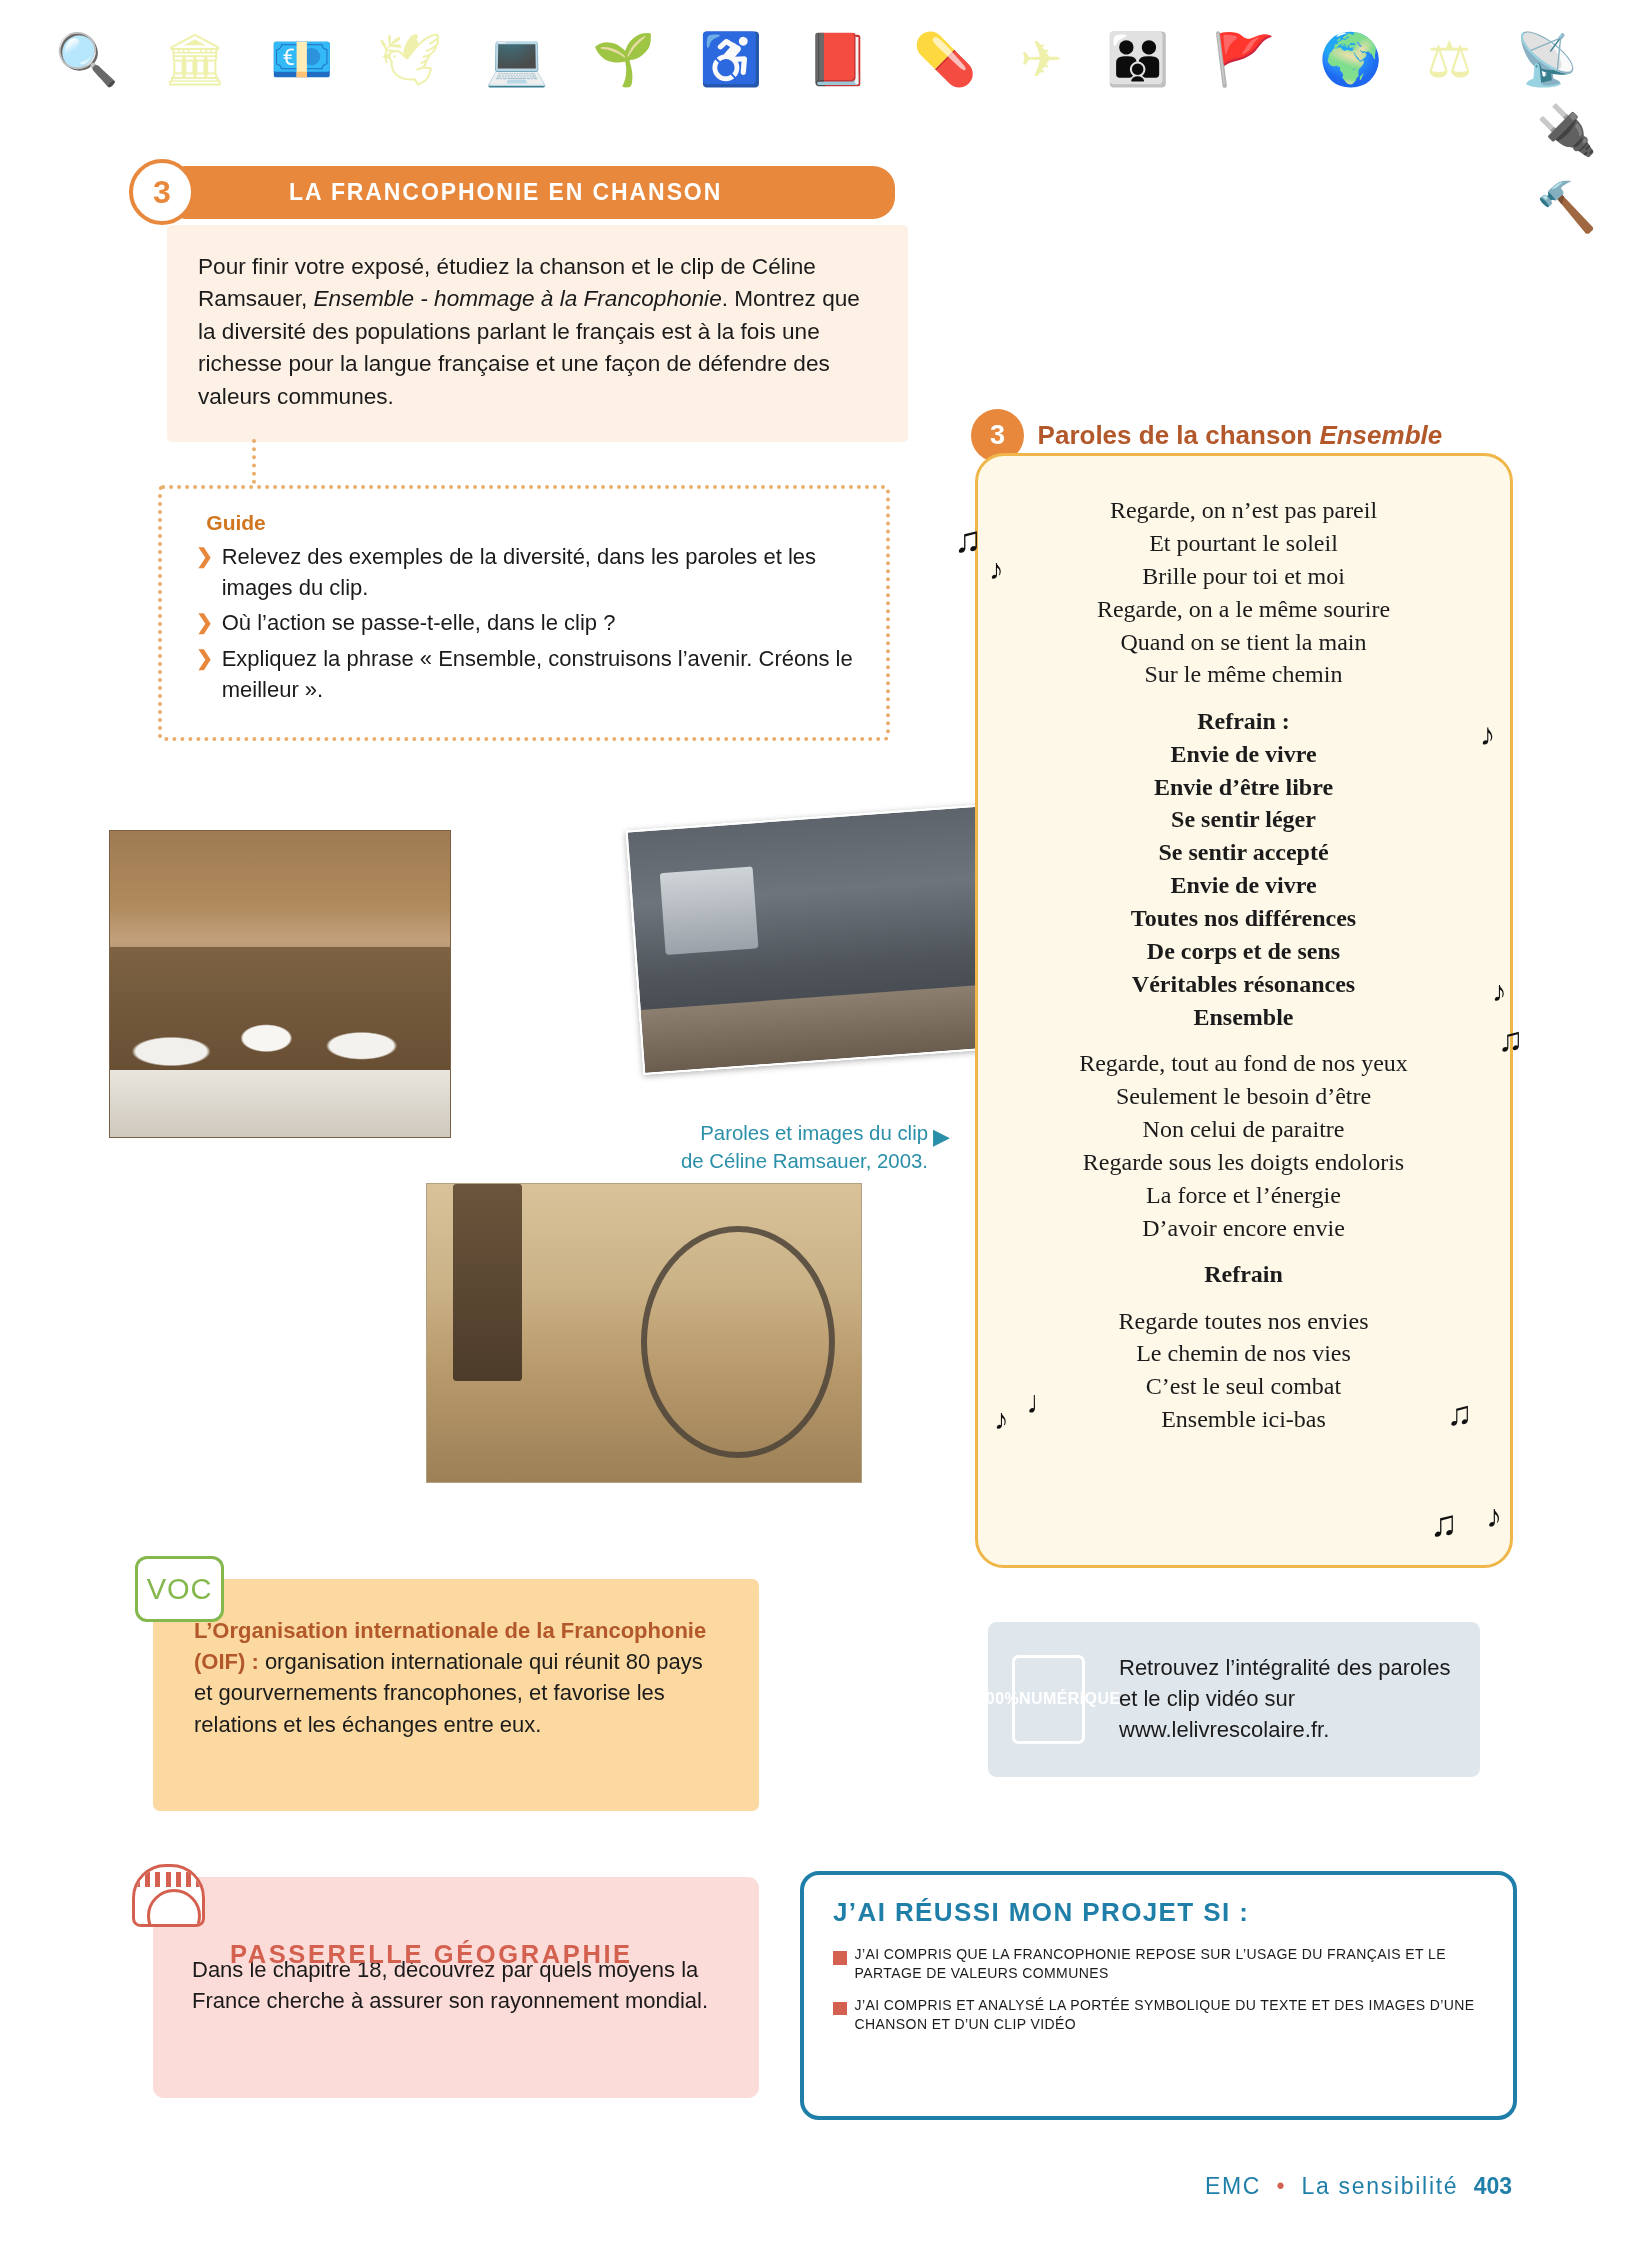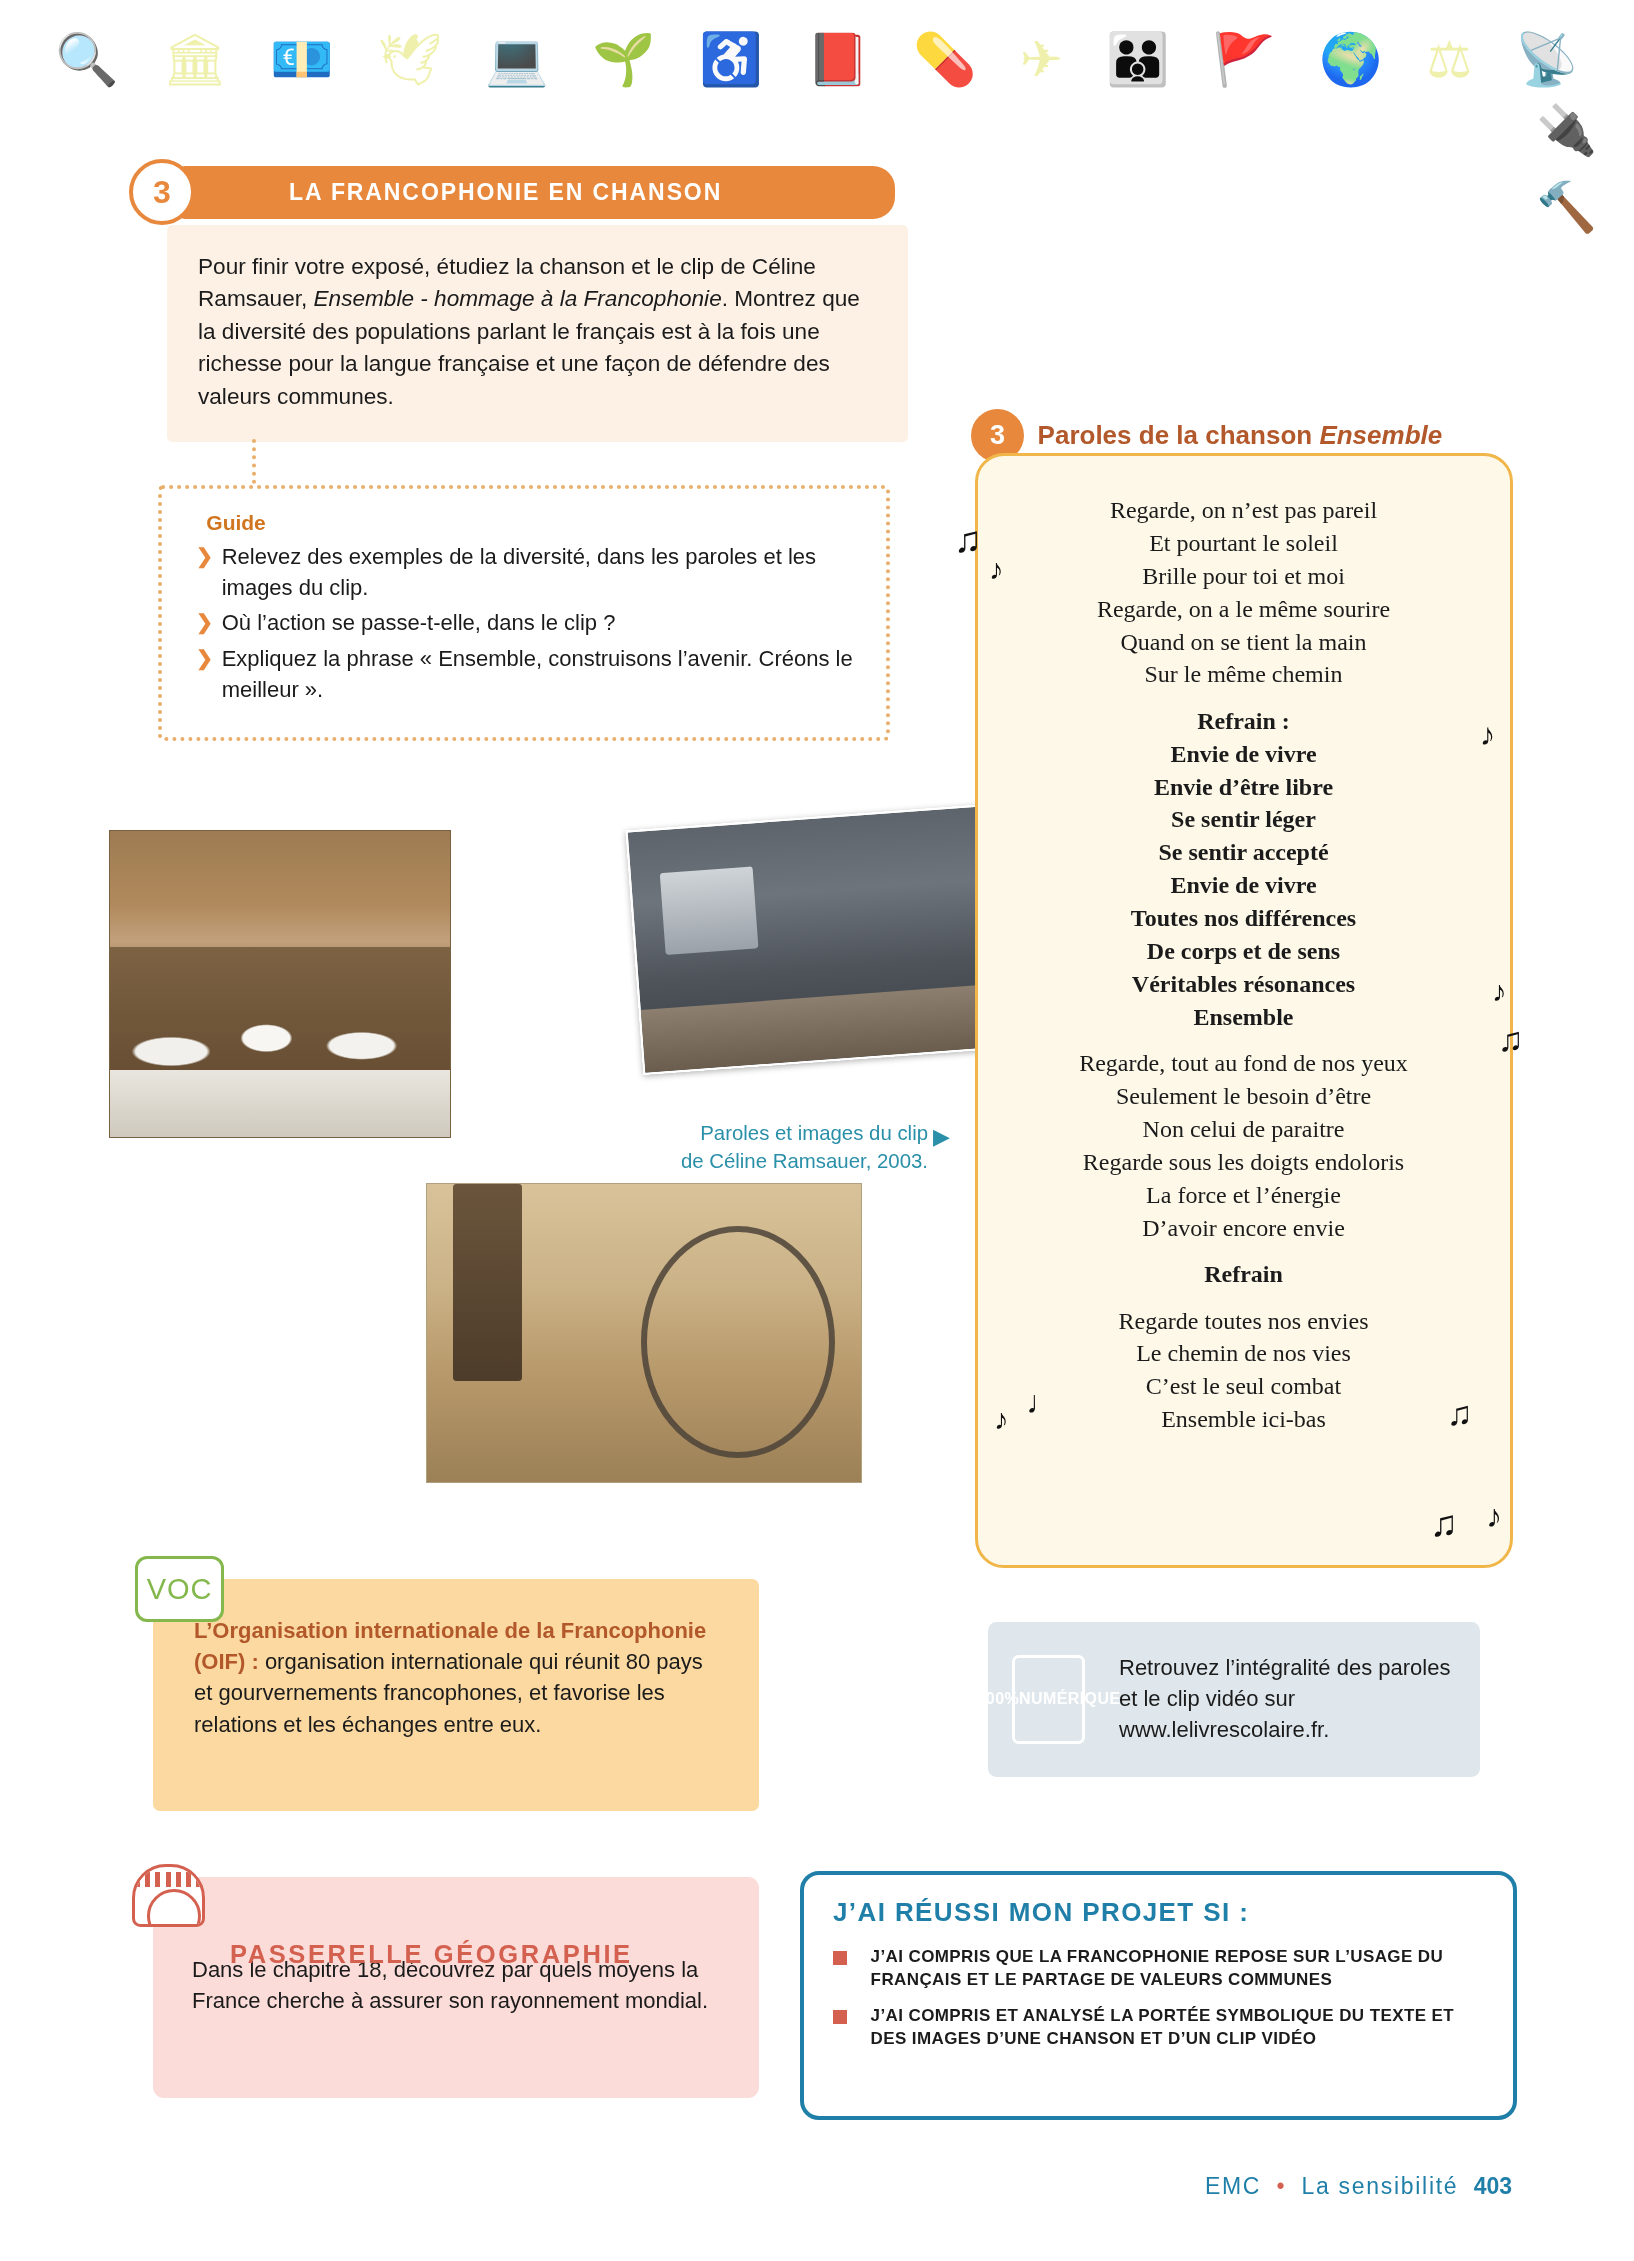--- a/index.html
+++ b/index.html
@@ -363,25 +363,25 @@
   }
   .succ-title {
     color: #1f7fa8;
     font-size: 26px;
     font-weight: bold;
     letter-spacing: 1.4px;
     margin-bottom: 17px;
   }
   .succ-item {
     display: flex;
-    gap: 24px;
+    gap: 8px;
     margin-bottom: 12px;
-    font-size: 17px;
+    font-size: 14px;
     line-height: 1.38;
-    font-weight: bold;
+    font-weight: normal;
     letter-spacing: 0.4px;
     color: #1b1b1b;
   }
   .succ-item .sq {
     width: 13.6px; height: 13.6px; flex: 0 0 13.6px;
     background: #d4604f; margin-top: 6px;
   }
 
   
   .footer {

